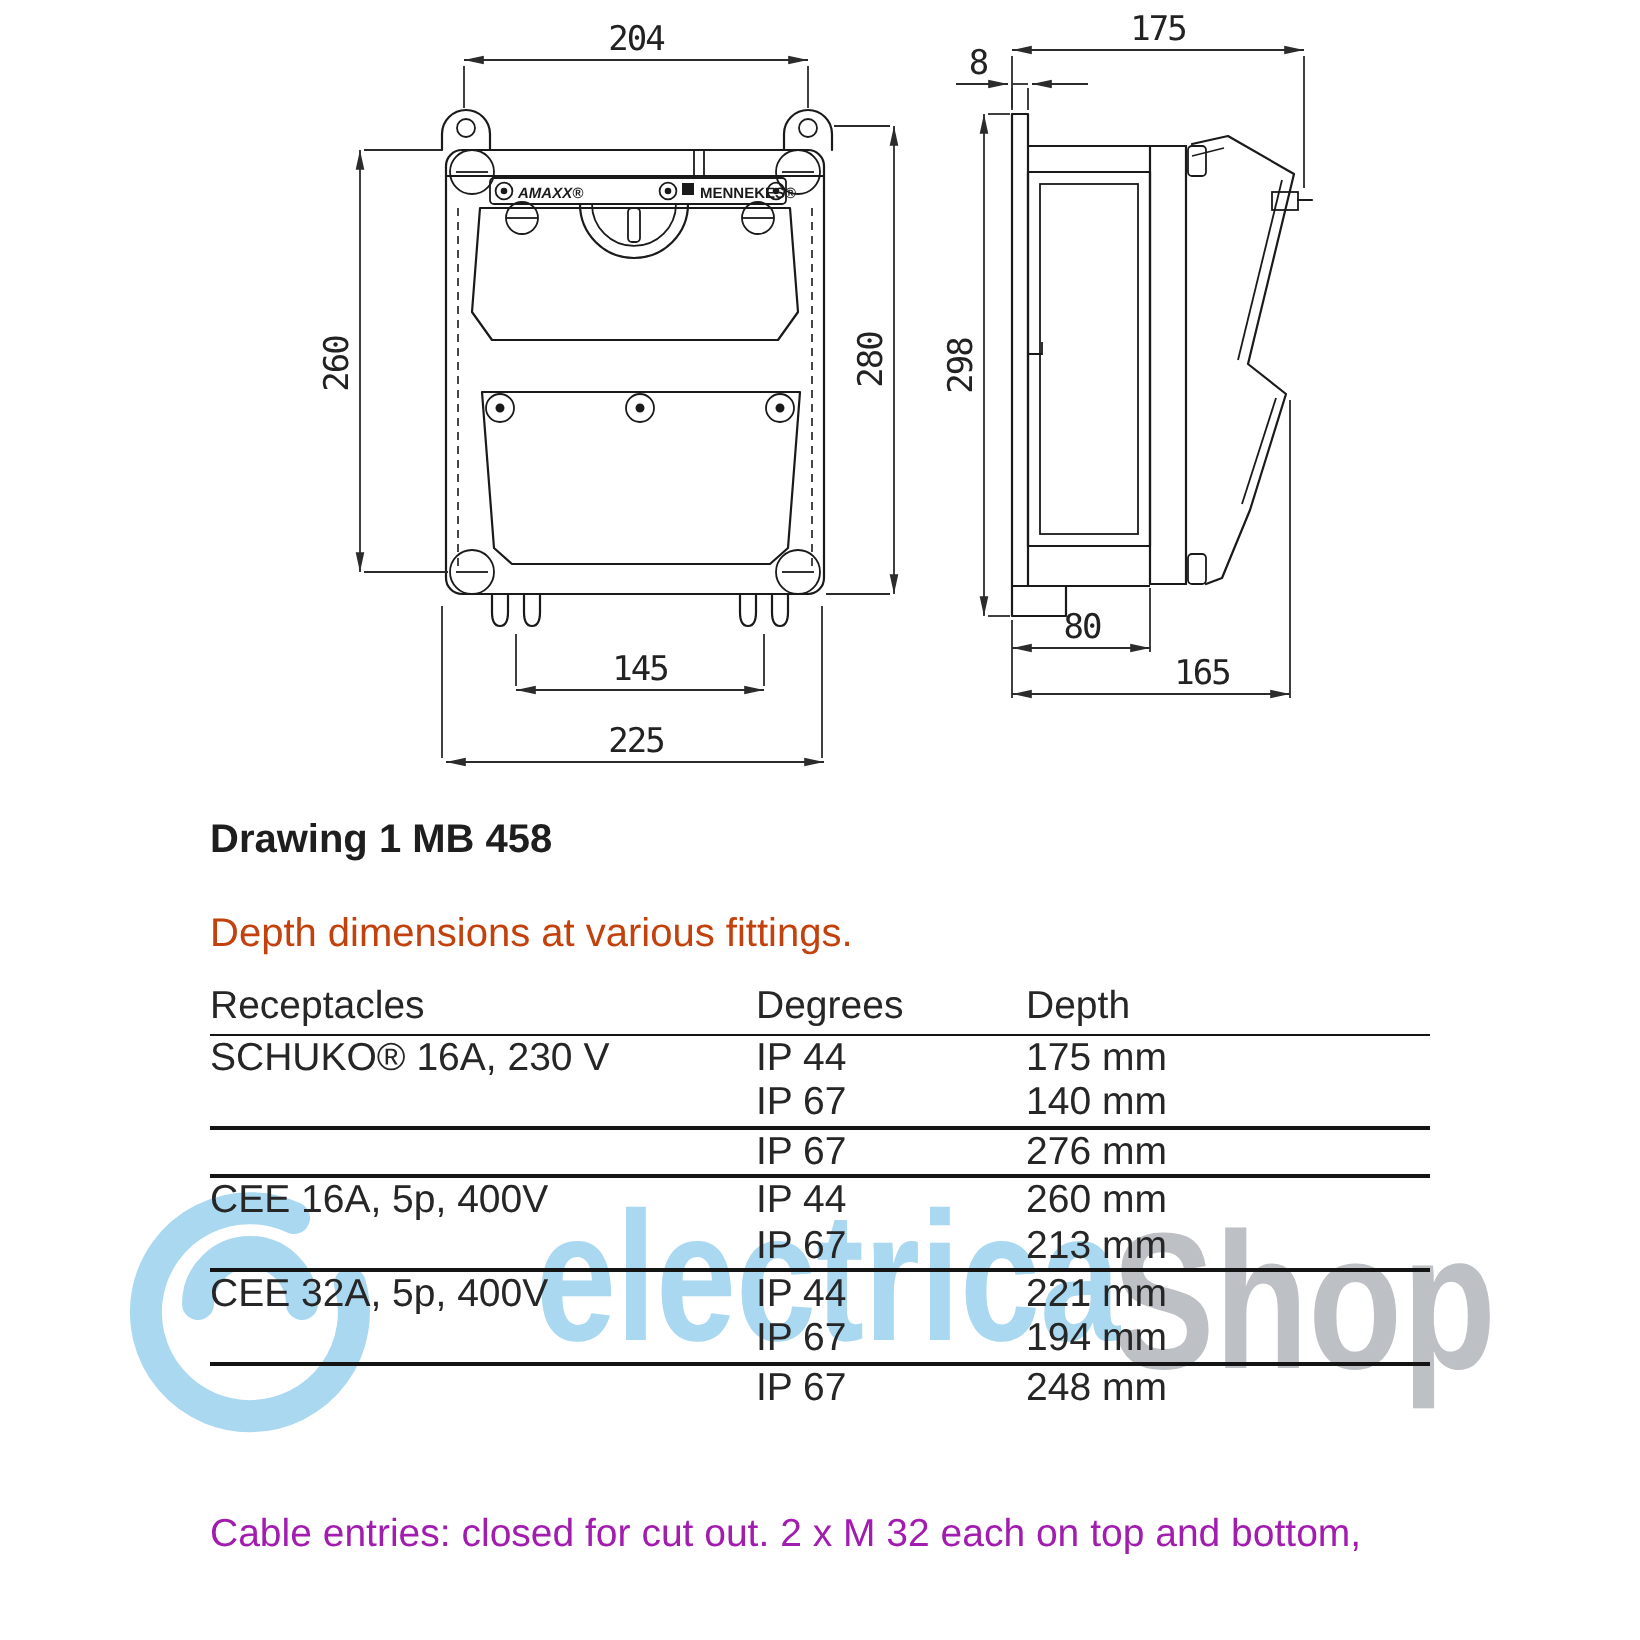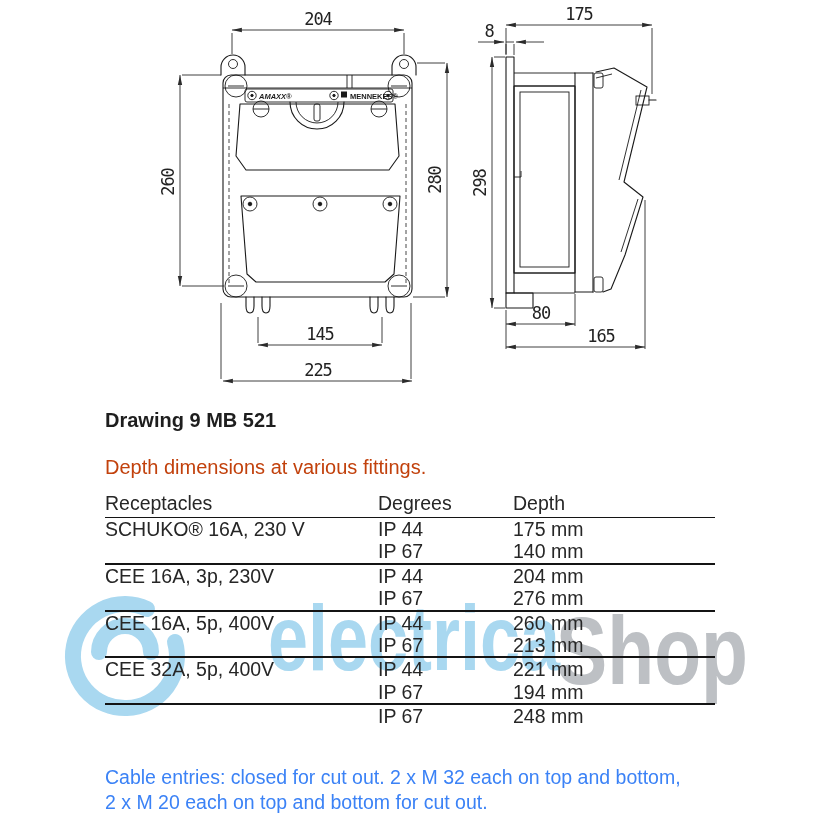--- a/index.html
+++ b/index.html
@@ -11,21 +11,21 @@
   .txt{position:absolute;z-index:2;}
   .caption{left:105px;top:409px;font-size:20px;font-weight:bold;color:#1e1e1e;}
   .intro{left:105px;top:456px;font-size:20px;color:#c2410c;}
   table.depth{position:absolute;z-index:2;left:105px;top:492px;border-collapse:collapse;
               width:610px;table-layout:fixed;font-size:19.5px;color:#262626;}
   table.depth th{font-weight:normal;text-align:left;padding:0 0 2px 0;
                  border-bottom:1.5px solid #141414;}
   table.depth td{padding:0;height:22.4px;line-height:22.4px;white-space:nowrap;}
   table.depth col.c1{width:273px;} table.depth col.c2{width:135px;} table.depth col.c3{width:202px;}
   table.depth tr.group-end td{border-bottom:2px solid #141414;}
-  .footer{left:105px;top:755px;width:660px;font-size:19.5px;line-height:25px;color:#3b82f6;margin-top:10px;}
+  .footer{left:105px;top:755px;width:660px;font-size:19.5px;line-height:25px;color:#a21caf;}
   
   .part{stroke:#1a1a1a;stroke-width:1.1;fill:none;stroke-linejoin:round;stroke-linecap:round;}
   .part2{stroke:#1a1a1a;stroke-width:0.9;fill:none;}
   .hid{stroke:#1a1a1a;stroke-width:0.8;fill:none;stroke-dasharray:4 3;}
   .dim{stroke:#2b2b2b;stroke-width:0.9;fill:none;}
   .dimtxt{font-family:"DejaVu Sans Mono",monospace;font-size:17px;fill:#222;letter-spacing:-1px;}
   .tiny{font-family:"Liberation Sans",sans-serif;font-weight:bold;fill:#1a1a1a;}
   .filldark{fill:#1a1a1a;stroke:none;}
 </style>
 </head>
@@ -192,21 +192,21 @@
       <line class="dim" x1="575" y1="294" x2="575" y2="326"></line>
       <text class="dimtxt" x="541" y="319" text-anchor="middle">80</text>
 
       <line class="dim" x1="506" y1="347" x2="645" y2="347" marker-start="url(#ar)" marker-end="url(#ar)"></line>
       <line class="dim" x1="506" y1="310" x2="506" y2="349"></line>
       <line class="dim" x1="645" y1="200" x2="645" y2="349"></line>
       <text class="dimtxt" x="601" y="342" text-anchor="middle">165</text>
     </g>
   </svg>
 
-  <div class="txt caption">Drawing 9 MB 521</div>
+  <div class="txt caption">Drawing 1 MB 458</div>
 
   <div class="txt intro">Depth dimensions at various fittings.</div>
 
   <table class="depth">
     <colgroup>
         <col class="c1">
         <col class="c2">
         <col class="c3">
       </colgroup>
     <thead>
@@ -220,25 +220,20 @@
         <tr>
           <td>SCHUKO® 16A, 230 V</td>
           <td>IP 44</td>
           <td>175 mm</td>
         </tr>
         <tr class="group-end">
           <td></td>
           <td>IP 67</td>
           <td>140 mm</td>
         </tr>
-        <tr>
-          <td>CEE 16A, 3p, 230V</td>
-          <td>IP 44</td>
-          <td>204 mm</td>
-        </tr>
         <tr class="group-end">
           <td></td>
           <td>IP 67</td>
           <td>276 mm</td>
         </tr>
         <tr>
           <td>CEE 16A, 5p, 400V</td>
           <td>IP 44</td>
           <td>260 mm</td>
         </tr>
@@ -260,16 +255,15 @@
         <tr>
           <td></td>
           <td>IP 67</td>
           <td>248 mm</td>
         </tr>
       </tbody>
   </table>
 
   <div class="txt footer">
     <div>Cable entries: closed for cut out. 2 x M 32 each on top and bottom,</div>
-    <div>2 x M 20 each on top and bottom for cut out.</div>
   </div>
 
 </div>
 
 </body></html>

